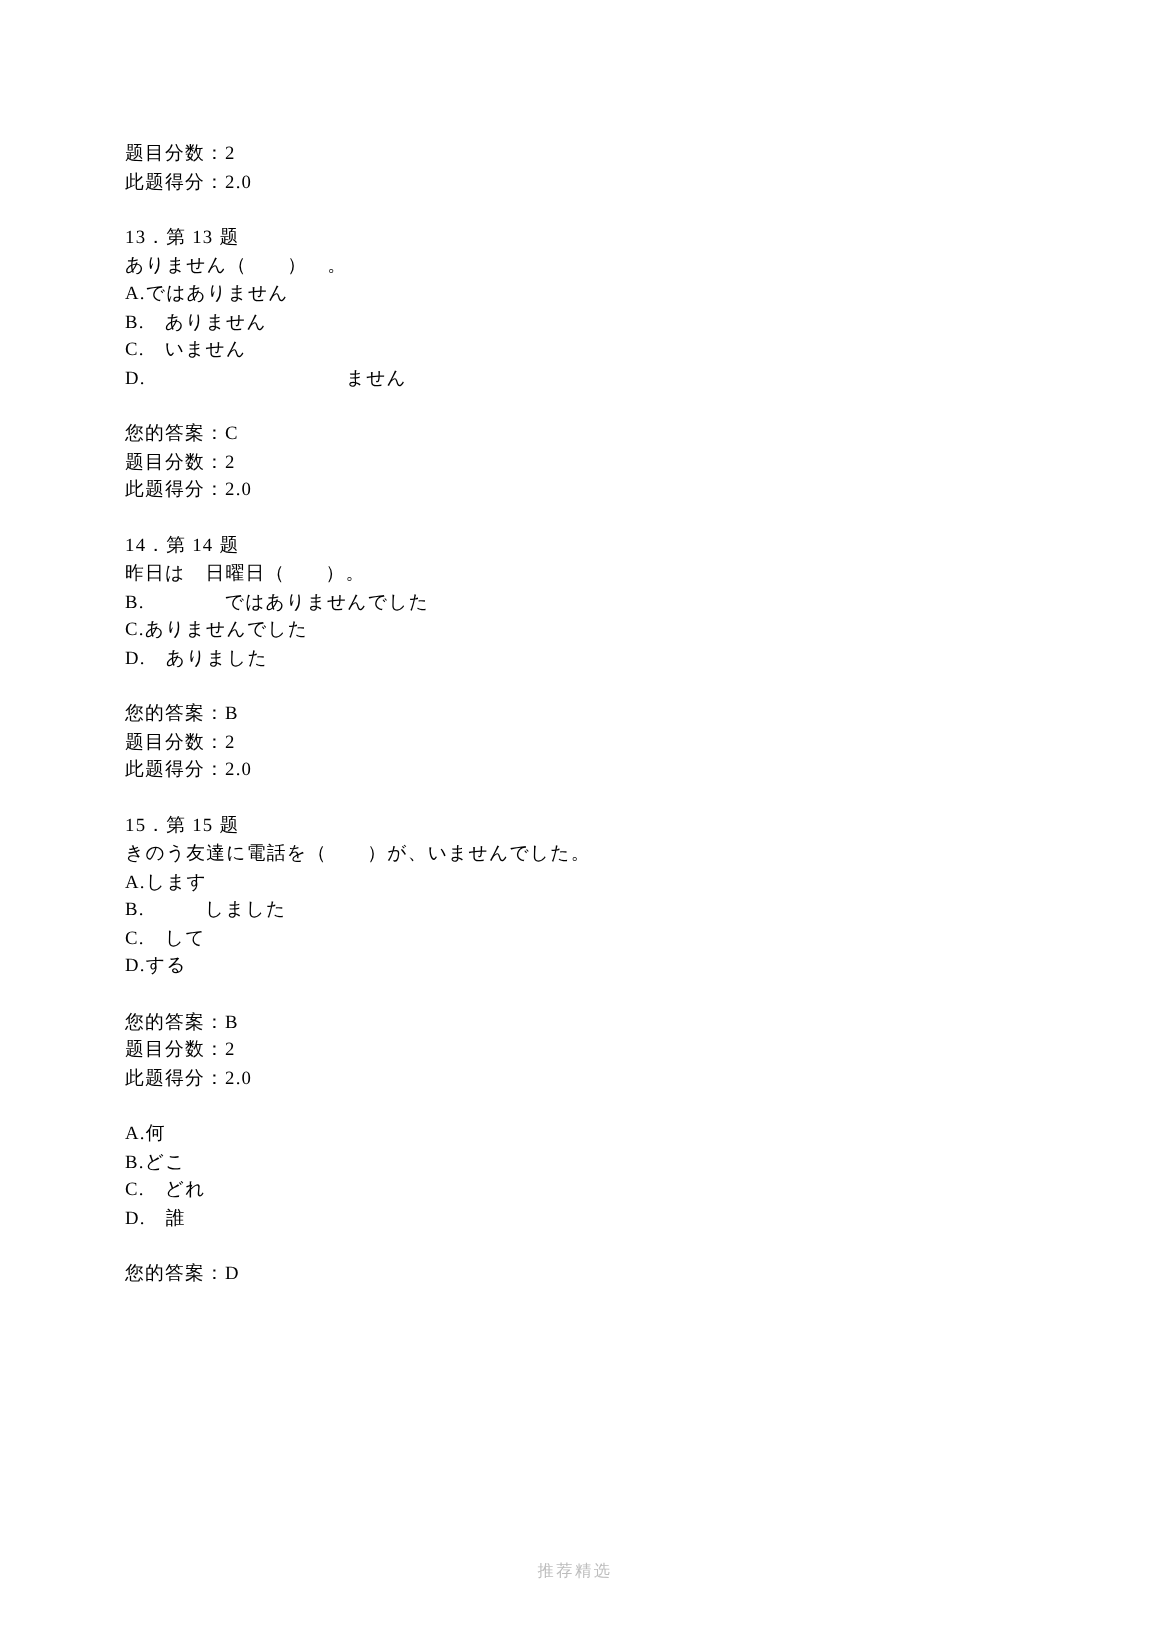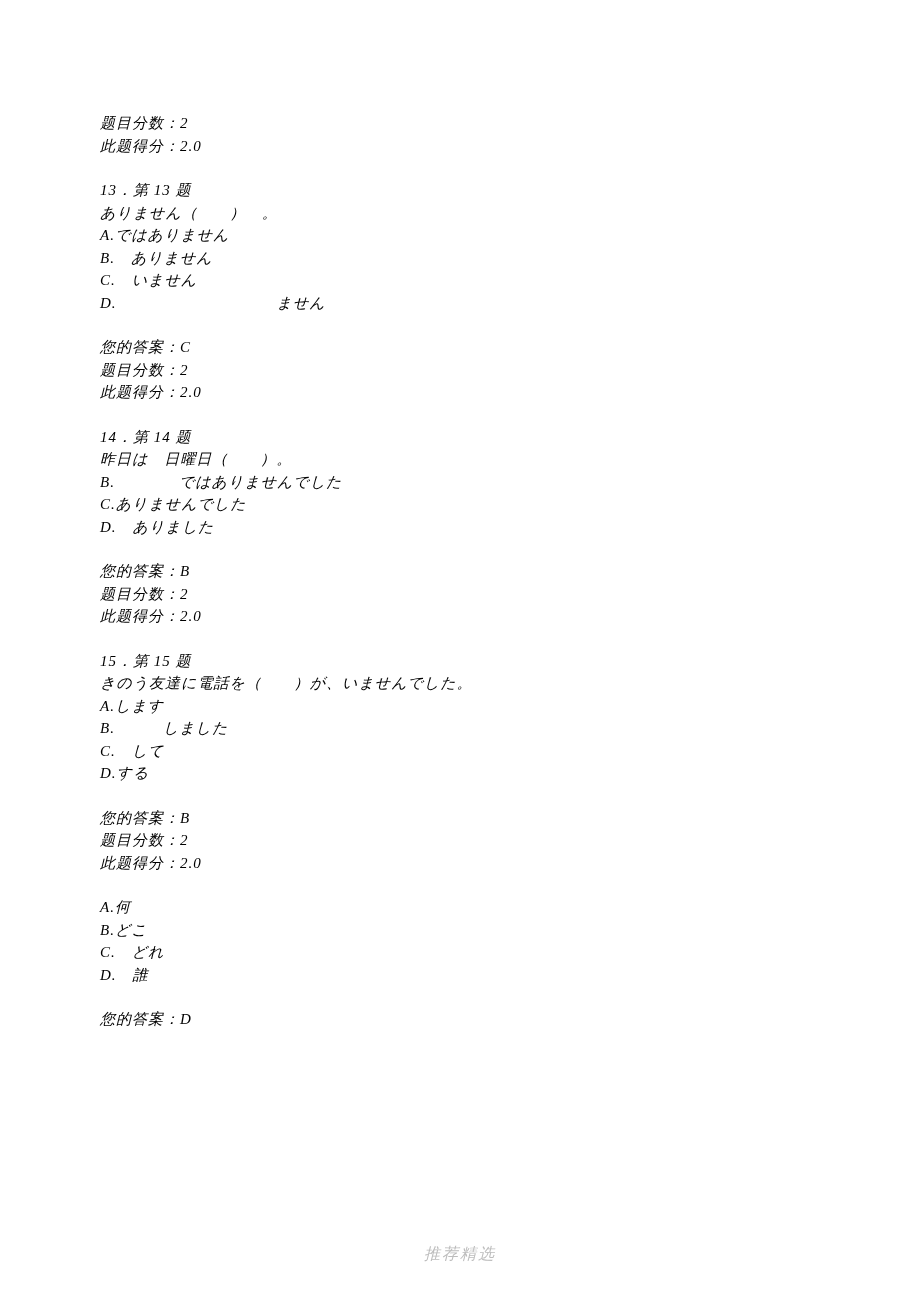--- a/index.html
+++ b/index.html
@@ -11,36 +11,35 @@
     color: #000000;
     line-height: 1.5;
     letter-spacing: 1px;
   }
   .page {
     width: 920px;
     height: 1302px;
     box-sizing: border-box;
     padding: 112px 100px 30px 100px;
     position: relative;
-    font-style: italic;
   }
   .block {
     margin-bottom: 22px;
   }
   .line {
     white-space: pre;
   }
   .footer {
     position: absolute;
     bottom: 36px;
     left: 0;
     right: 0;
     text-align: center;
     color: #bdbdbd;
-    font-size: 16px;
+    font-size: 13px;
     letter-spacing: 2px;
   }
 </style>
 </head>
 <body>
 
 <div class="page">
 
   <div class="block">
     <div class="line"><span>题目分数：</span><span>2</span></div>

